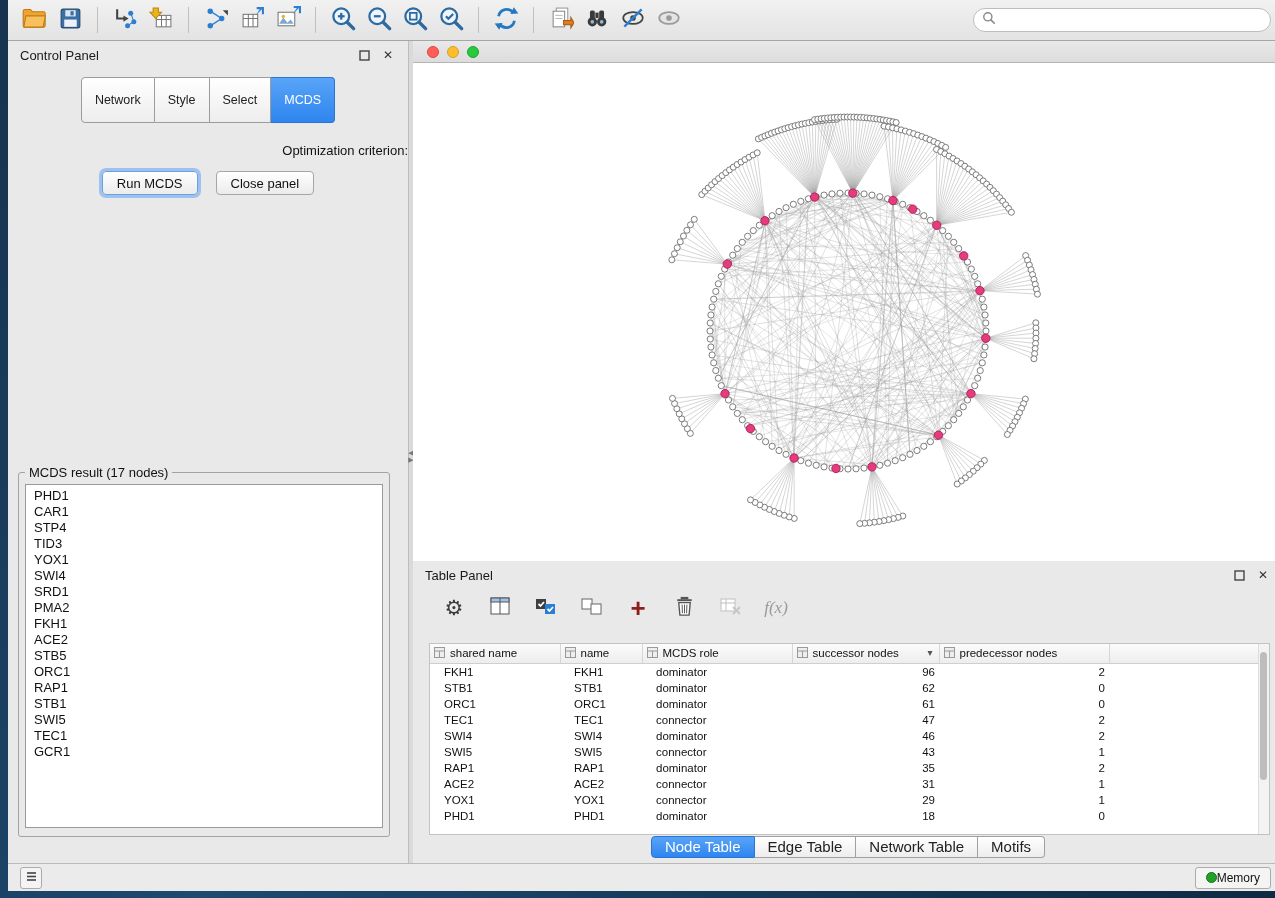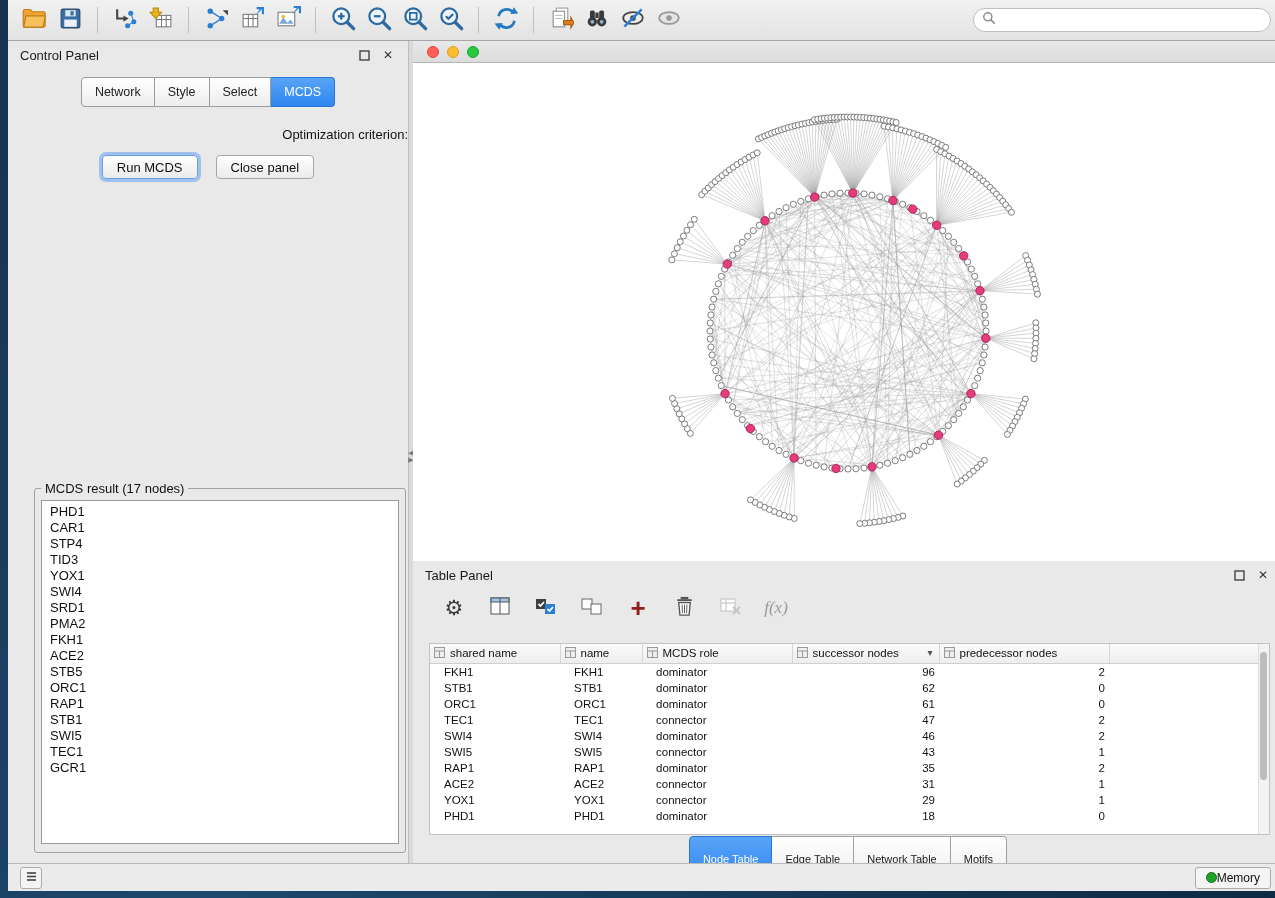--- a/index.html
+++ b/index.html
@@ -30,21 +30,21 @@
   
   .control-panel{
     position:absolute;left:0;top:41px;width:401px;height:822px;
     background:#e9e9e9;border-right:1px solid #bdbdbd;box-sizing:border-box;
   }
   .panel-titlebar{height:28px;display:flex;align-items:center;padding:0 12px;font-size:13px;color:#1a1a1a;}
   .panel-titlebar .spacer{flex:1;}
   .winbtn{width:16px;height:16px;display:flex;align-items:center;justify-content:center;margin-left:8px;color:#333;font-size:12px;}
   .ctab-row{display:flex;justify-content:center;margin-top:8px;}
   .ctab{
-    height:20px;line-height:20px;padding:4px 13px;font-size:12.5px;color:#222;
+    height:20px;line-height:20px;padding:12px 13px;font-size:12.5px;color:#222;
     background:linear-gradient(#ffffff,#ededed);border:1px solid #9c9c9c;border-left:none;
   }
   .ctab:first-child{border-left:1px solid #9c9c9c;border-radius:4px 0 0 4px;}
   .ctab:last-child{border-radius:0 4px 4px 0;}
   .ctab.active{background:linear-gradient(#58a4f7,#2f85ef);color:#fff;border-color:#2a76d6;}
   .opt-label{text-align:right;margin-top:20px;font-size:13px;color:#111;}
   .dropdown{
     margin:9px auto 0;width:314px;height:22px;background:#fff;border:1px solid #ababab;border-radius:4px;
     display:flex;align-items:center;box-sizing:border-box;position:relative;font-size:12.5px;color:#111;
   }
@@ -56,21 +56,21 @@
   .dd-cap span{color:#fff;font-size:7px;line-height:6px;}
   .btn-row{display:flex;justify-content:center;gap:18px;margin-top:13px;}
   .btn{
     height:22px;padding:0 14px;font-size:13px;color:#111;
     background:linear-gradient(#ffffff,#ebebeb);border:1px solid #a6a6a6;border-radius:4px;
     display:flex;align-items:center;
   }
   .btn.focused{box-shadow:0 0 0 3px rgba(97,163,240,.55);border-color:#6b9fdd;}
   .mcds-fieldset{
     position:absolute;left:10px;top:424px;width:372px;height:372px;
-    border:1px solid #a3a3a3;border-radius:3px;margin:16px;padding:4px 6px 8px 6px;box-sizing:border-box;
+    border:1px solid #a3a3a3;border-radius:3px;margin:0;padding:4px 6px 8px 6px;box-sizing:border-box;
     background:#e9e9e9;
   }
   .mcds-fieldset legend{font-size:13px;color:#111;padding:0 4px;}
   .mcds-listbox{
     width:100%;height:100%;background:#fff;border:1px solid #9a9a9a;box-sizing:border-box;
     overflow:hidden;padding:3px 0 0 0;
   }
   .mcds-item{font-size:13px;line-height:16px;padding-left:8px;color:#111;}
 
   
@@ -109,21 +109,21 @@
   }
   table.nodetable th .hicon{display:inline-block;vertical-align:-1px;margin-right:5px;}
   table.nodetable th .ddarr{float:right;color:#555;font-size:10px;margin-right:2px;}
   table.nodetable td{height:16px;padding:0 4px 0 14px;white-space:nowrap;overflow:hidden;}
   td.col3,td.col4{text-align:right;padding-right:16px;}
   .c0{width:130px;} .c1{width:82px;} .c2{width:150px;} .c3{width:147px;} .c4{width:170px;} .c5{width:153px;}
   .vscroll{position:absolute;right:0;top:0;width:10px;height:190px;background:#f3f3f3;border-left:1px solid #ddd;}
   .vthumb{position:absolute;left:1px;top:8px;width:7px;height:128px;background:#bdbdbd;border-radius:4px;}
   .tp-tabs{position:absolute;left:0;right:0;top:275px;display:flex;justify-content:center;}
   .ttab{
-    height:20px;line-height:20px;padding:12px 13px;font-size:11px;color:#222;
+    height:20px;line-height:20px;padding:0 13px;font-size:15px;color:#222;
     background:linear-gradient(#ffffff,#ededed);border:1px solid #a0a0a0;border-left:none;
   }
   .ttab:first-child{border-left:1px solid #a0a0a0;border-radius:4px 0 0 4px;}
   .ttab:last-child{border-radius:0 4px 4px 0;}
   .ttab.active{background:linear-gradient(#58a4f7,#2f85ef);color:#fff;border-color:#2a76d6;}
 
   
   .statusbar{
     position:absolute;left:0;top:863px;width:1275px;height:28px;background:#ebebeb;
     border-top:1px solid #b9b9b9;display:flex;align-items:center;box-sizing:border-box;

